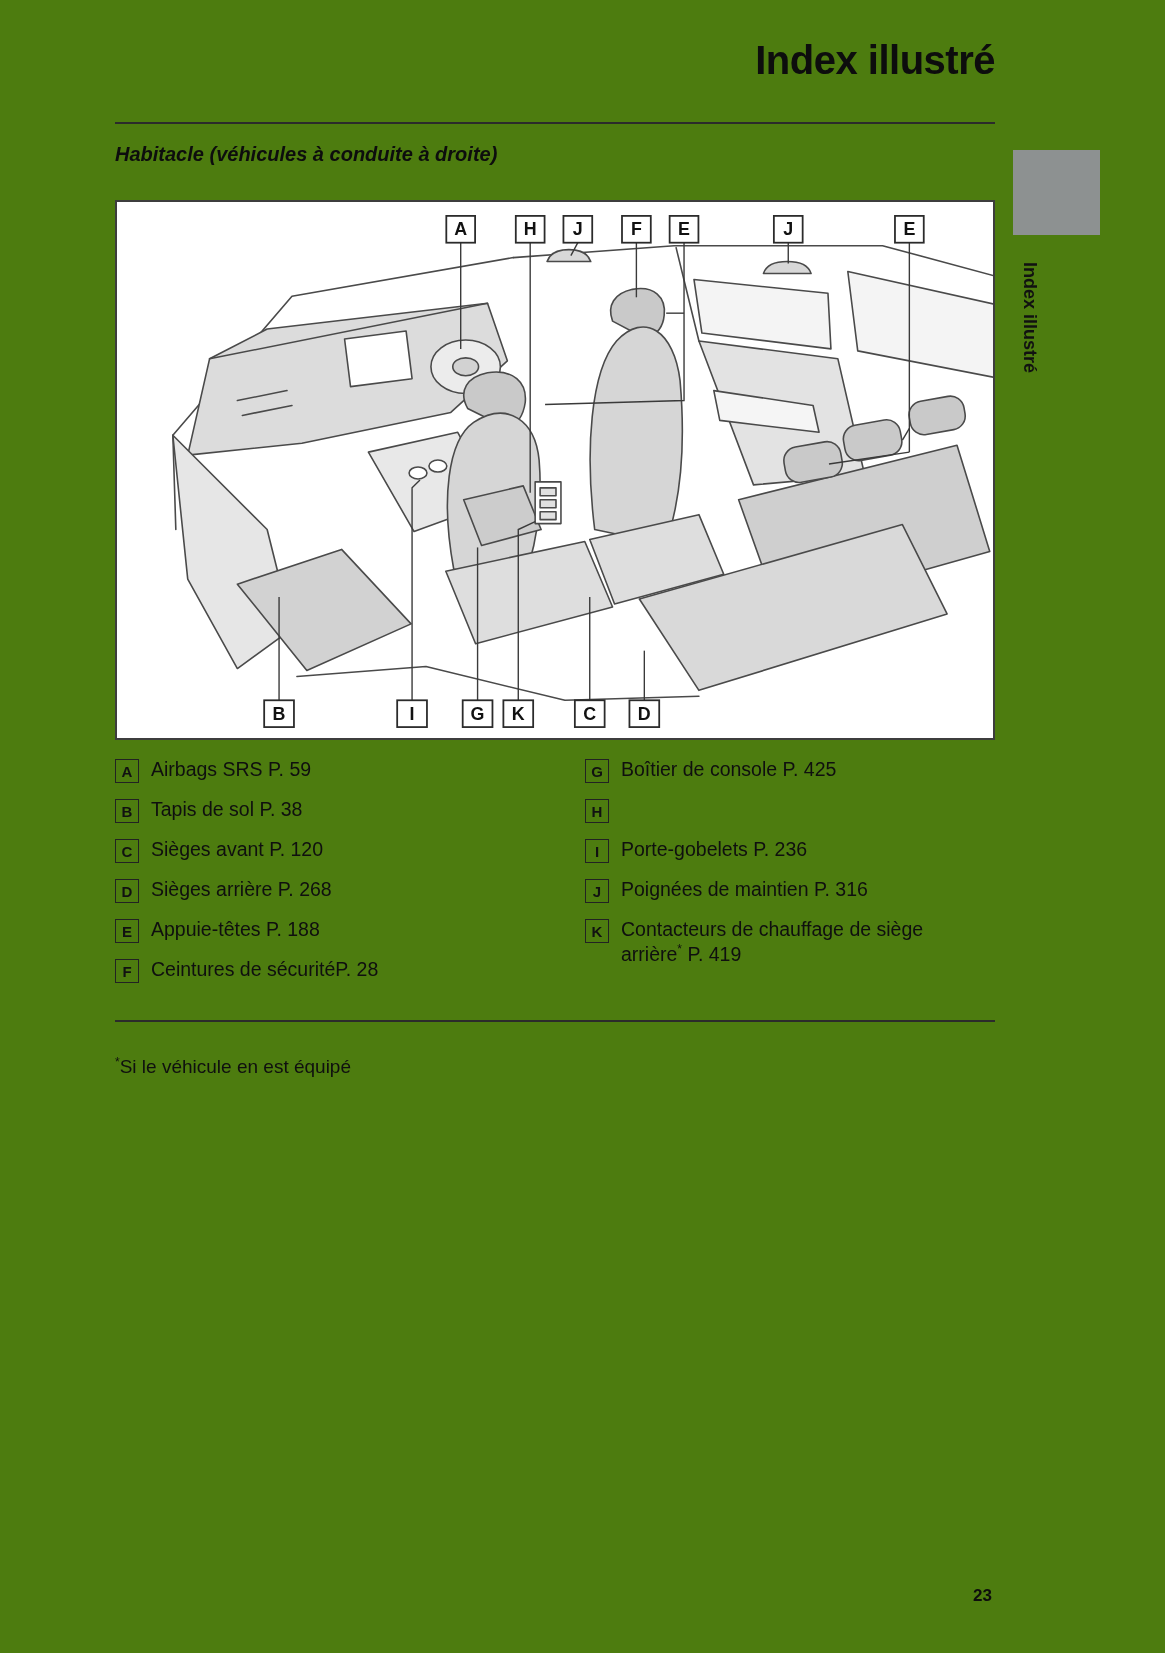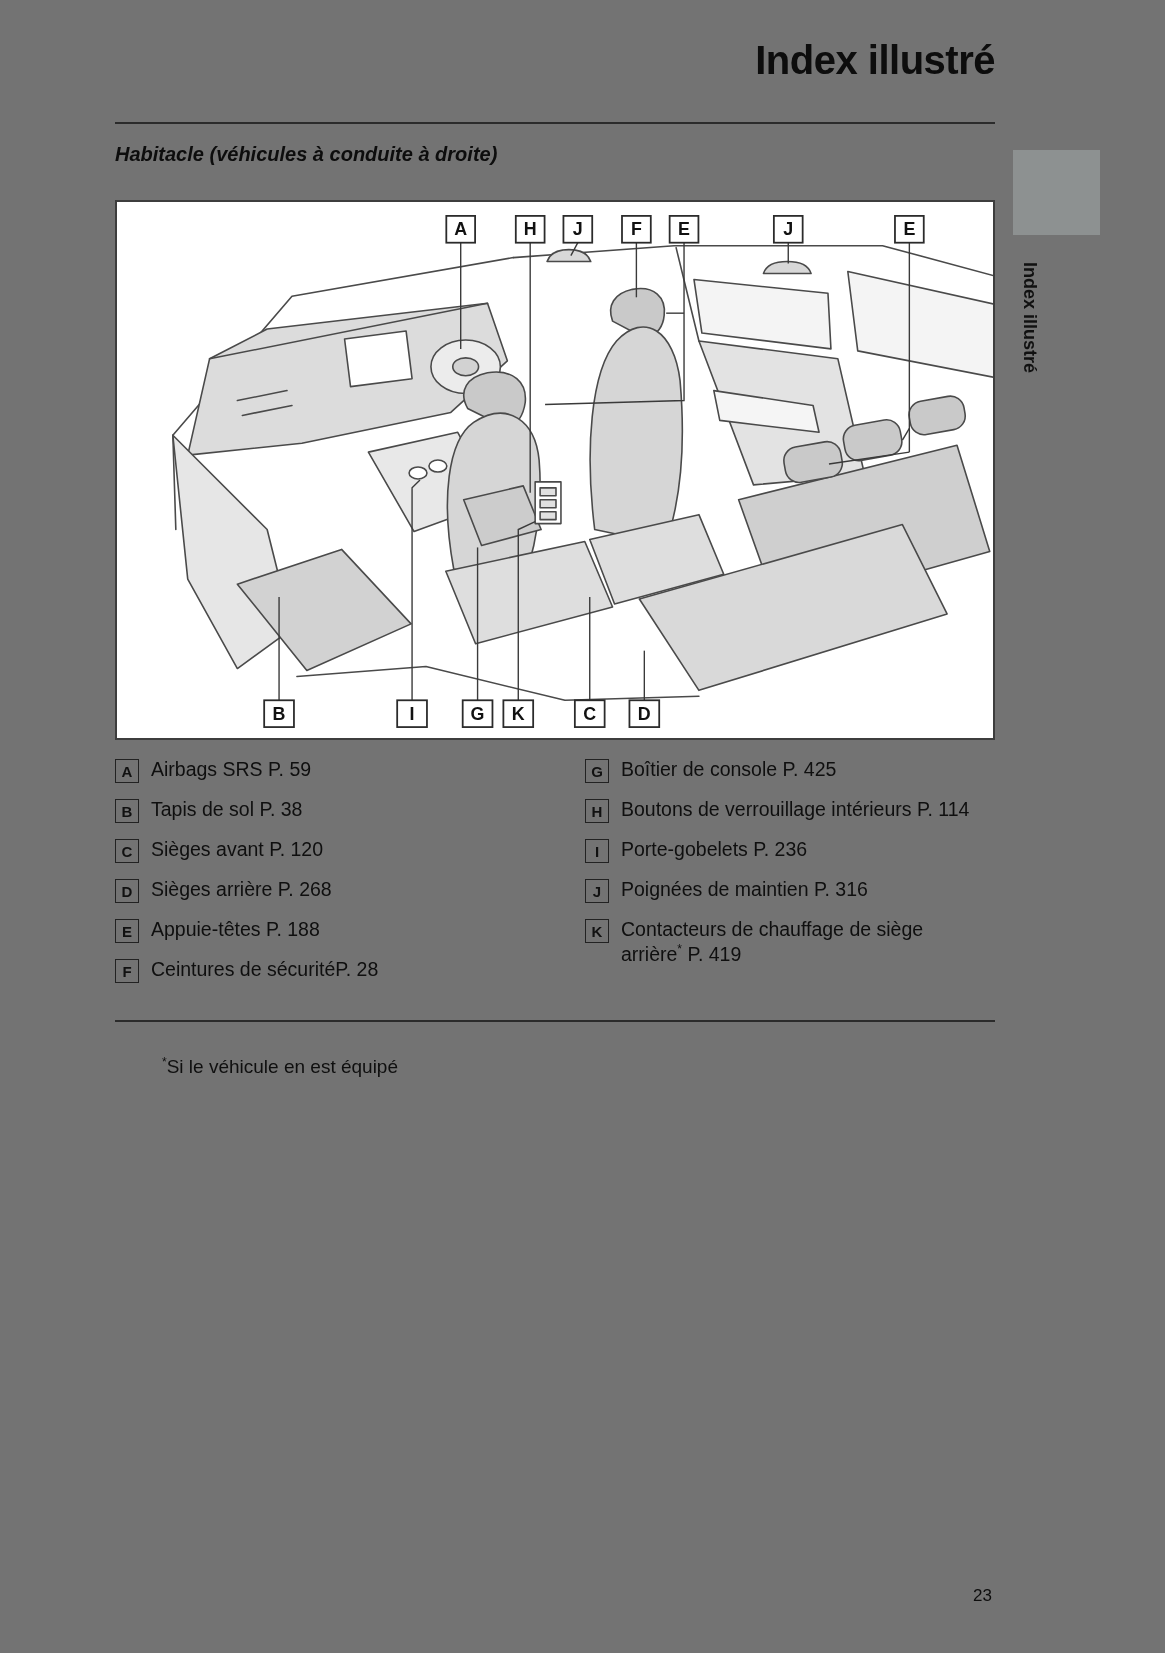--- a/index.html
+++ b/index.html
@@ -1,18 +1,18 @@
 <!DOCTYPE html>
 <html><head>
 <meta charset="utf-8">
 <style>
   * { margin:0; padding:0; box-sizing:border-box; }
   html,body { background:#ffffff; }
   body { font-family:"Liberation Sans", sans-serif; color:#161616; }
-  .page { position:relative; width:1165px; height:1653px; background:#737373; overflow:hidden; }
+  .page { position:relative; width:1165px; height:1653px; background:#4d7c0f; overflow:hidden; }
 
   .title {
     position:absolute; top:38px; right:170px;
     font-size:40px; font-weight:800; letter-spacing:-0.5px; color:#0d0d0d;
   }
   .rule { position:absolute; left:115px; width:880px; height:2px; background:#2b2b2b; }
   .rule-top { top:122px; }
   .rule-bottom { top:1020px; }
 
   .section-heading {
@@ -43,24 +43,24 @@
   .legend-right { left:470px; width:385px; }
   .legend-item { display:flex; gap:12px; margin-bottom:15px; align-items:flex-start; }
   .letter-box {
     flex:0 0 auto; width:24px; height:24px; margin-top:1px;
     border:1.6px solid #222; display:flex; align-items:center; justify-content:center;
     font-size:15px; font-weight:700; color:#111;
   }
   .legend-text { font-size:19.5px; line-height:1.22; color:#0f0f0f; }
   .legend-text sup { font-size:12px; }
 
-  .footnote { position:absolute; left:115px; top:1055px; font-size:19px; color:#0f0f0f;margin-left:47px; }
+  .footnote { position:absolute; left:115px; top:1055px; font-size:19px; color:#0f0f0f; }
   .footnote sup { font-size:12px; vertical-align:super; }
 
-  .page-number { position:absolute; left:973px; top:1586px; font-size:17px; font-weight:400; color:#0d0d0d; }
+  .page-number { position:absolute; left:973px; top:1586px; font-size:17px; font-weight:700; color:#0d0d0d; }
 </style>
 </head>
 <body>
 
 <div class="page">
 
   <h1 class="title">Index illustré</h1>
   <div class="rule rule-top"></div>
 
   <h2 class="section-heading">Habitacle (véhicules à conduite à droite)</h2>
@@ -234,21 +234,20 @@
       </div>
     </div>
 
     <div class="legend-col legend-right">
       <div class="legend-item">
         <span class="letter-box">G</span>
         <span class="legend-text">Boîtier de console P. 425</span>
       </div>
       <div class="legend-item">
         <span class="letter-box">H</span>
-        <span class="legend-text">Boutons de verrouillage intérieurs P. 114</span>
       </div>
       <div class="legend-item">
         <span class="letter-box">I</span>
         <span class="legend-text">Porte-gobelets P. 236</span>
       </div>
       <div class="legend-item">
         <span class="letter-box">J</span>
         <span class="legend-text">Poignées de maintien P. 316</span>
       </div>
       <div class="legend-item">

